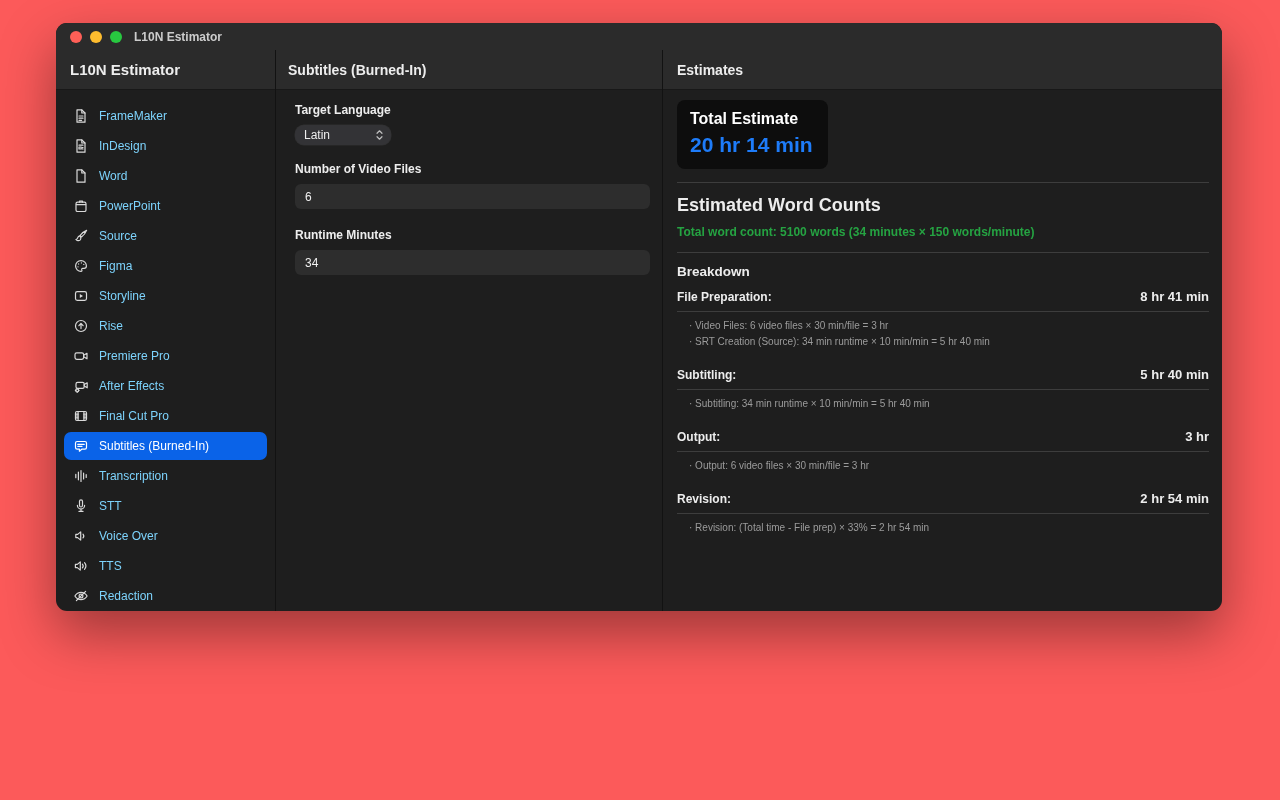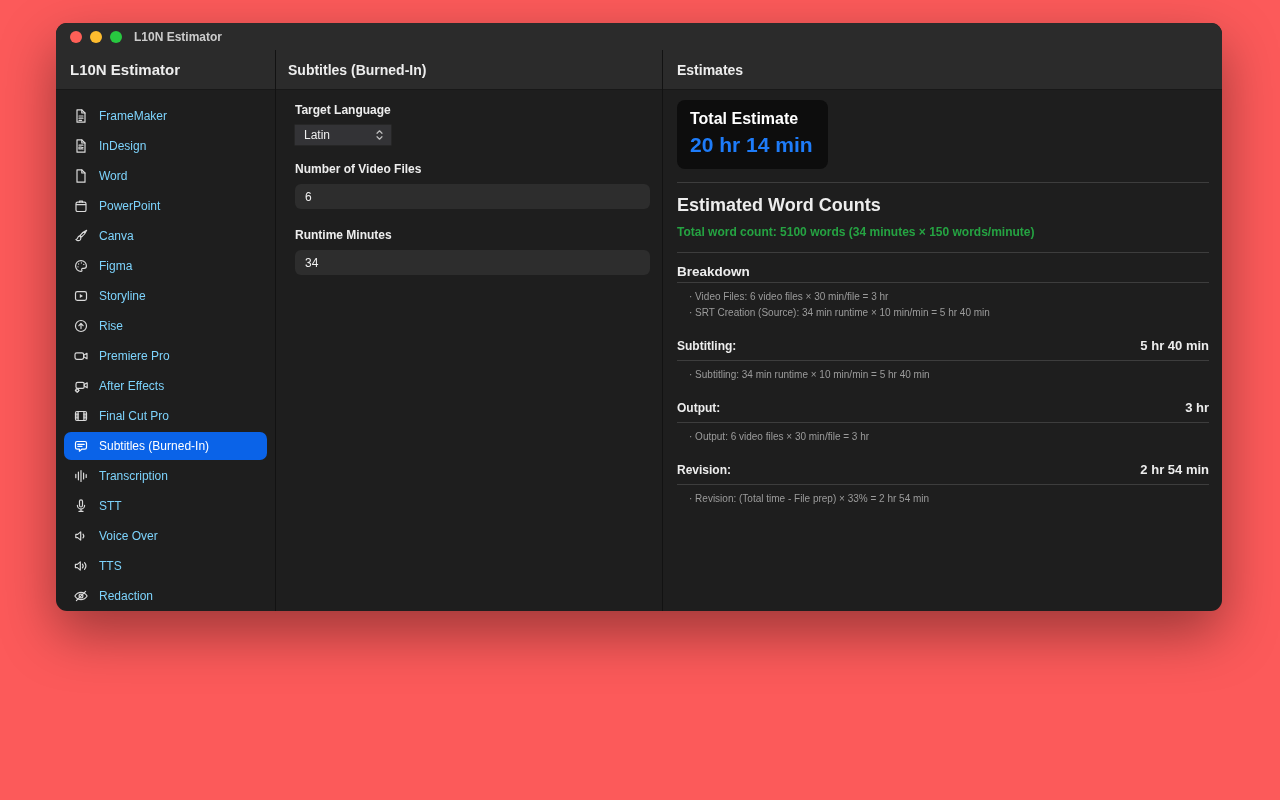--- a/index.html
+++ b/index.html
@@ -63,21 +63,21 @@
   }
   .nav-item.selected{background:var(--selection-blue);color:#FFFFFF;}
   .nav-icon{width:17px;height:17px;flex:0 0 17px;color:#D9D9D9;display:flex;align-items:center;justify-content:center;}
   .nav-item.selected .nav-icon{color:#FFFFFF;}
   .nav-icon svg{width:16px;height:16px;display:block;}
   .nav-label{margin-left:10px;font-size:12px;white-space:nowrap;}
   
   .form-content{padding:13px 12px 11px 19px;}
   .field-label{font-size:12px;font-weight:bold;margin-bottom:8px;}
   .popup{
-    width:96px;height:20px;background:var(--popup-bg);border-radius:0;
+    width:96px;height:20px;background:var(--popup-bg);border-radius:9px;
     display:flex;align-items:center;padding:0 6px 0 9px;margin-bottom:17px;
     font-size:12px;cursor:default;box-shadow:0 0 0 .5px rgba(255,255,255,.08);
   }
   .popup-value{flex:1;}
   .popup-chevron{color:#BFBFBF;display:flex;}
   .popup-chevron svg{width:11px;height:14px;}
   .text-input{
     width:100%;height:25px;background:var(--field-bg);border:none;border-radius:6px;
     color:#F0F0F0;font-size:12px;padding:0 10px;margin-bottom:19px;outline:none;
     font-family:"Liberation Sans","DejaVu Sans",sans-serif;
@@ -164,21 +164,21 @@
               </span>
     <span class="nav-label">PowerPoint</span>
   </div>
             <div class="nav-item">
     <span class="nav-icon">
                 <svg viewBox="0 0 16 16" fill="none" stroke="currentColor" stroke-width="1.2" stroke-linecap="round" stroke-linejoin="round">
                   <path d="M13.6 2.4c-2.6 1-5 3-6.6 5.1l1.5 1.5c2.1-1.6 4.1-4 5.1-6.6z"></path>
                   <path d="M6.8 7.8c-1 .1-1.8.9-2 1.9-.2 1-.9 1.6-1.9 1.8 1 1.3 2.9 1.6 4.1.6.8-.7 1-1.8.7-2.7z"></path>
                 </svg>
               </span>
-    <span class="nav-label">Canva</span>
+    <span class="nav-label">Source</span>
   </div>
             <div class="nav-item">
     <span class="nav-icon">
                 <svg viewBox="0 0 16 16" fill="none" stroke="currentColor" stroke-width="1.2" stroke-linecap="round" stroke-linejoin="round">
                   <path d="M8 2.6a5.4 5.4 0 1 0 0 10.8c.9 0 1.2-.7.8-1.4-.4-.8.1-1.6 1-1.6h1.3c1.3 0 2.3-1 2.3-2.3C13.4 5 11 2.6 8 2.6z"></path>
                   <circle cx="5.6" cy="6" r=".65" fill="currentColor" stroke="none"></circle>
                   <circle cx="8.4" cy="4.9" r=".65" fill="currentColor" stroke="none"></circle>
                   <circle cx="10.8" cy="6.4" r=".65" fill="currentColor" stroke="none"></circle>
                   <circle cx="5" cy="8.8" r=".65" fill="currentColor" stroke="none"></circle>
                 </svg>
@@ -324,20 +324,24 @@
           <div class="total-label">Total Estimate</div>
           <div class="total-value">20 hr 14 min</div>
         </div>
         <hr class="hr">
         <div class="wc-heading">Estimated Word Counts</div>
         <div class="wc-summary">Total word count: 5100 words (34 minutes × 150 words/minute)</div>
         <hr class="hr">
         <div class="bd-heading">Breakdown</div>
         <div id="breakdown-list">
             <div>
+    <div class="bd-row">
+      <span class="bd-label">File Preparation:</span>
+      <span class="bd-time">8 hr 41 min</span>
+    </div>
     <hr class="hr">
     <ul class="bd-details">
                 <li>Video Files: 6 video files × 30 min/file = 3 hr</li>
                 <li>SRT Creation (Source): 34 min runtime × 10 min/min = 5 hr 40 min</li>
               </ul>
   </div>
             <div>
     <div class="bd-row">
       <span class="bd-label">Subtitling:</span>
       <span class="bd-time">5 hr 40 min</span>

